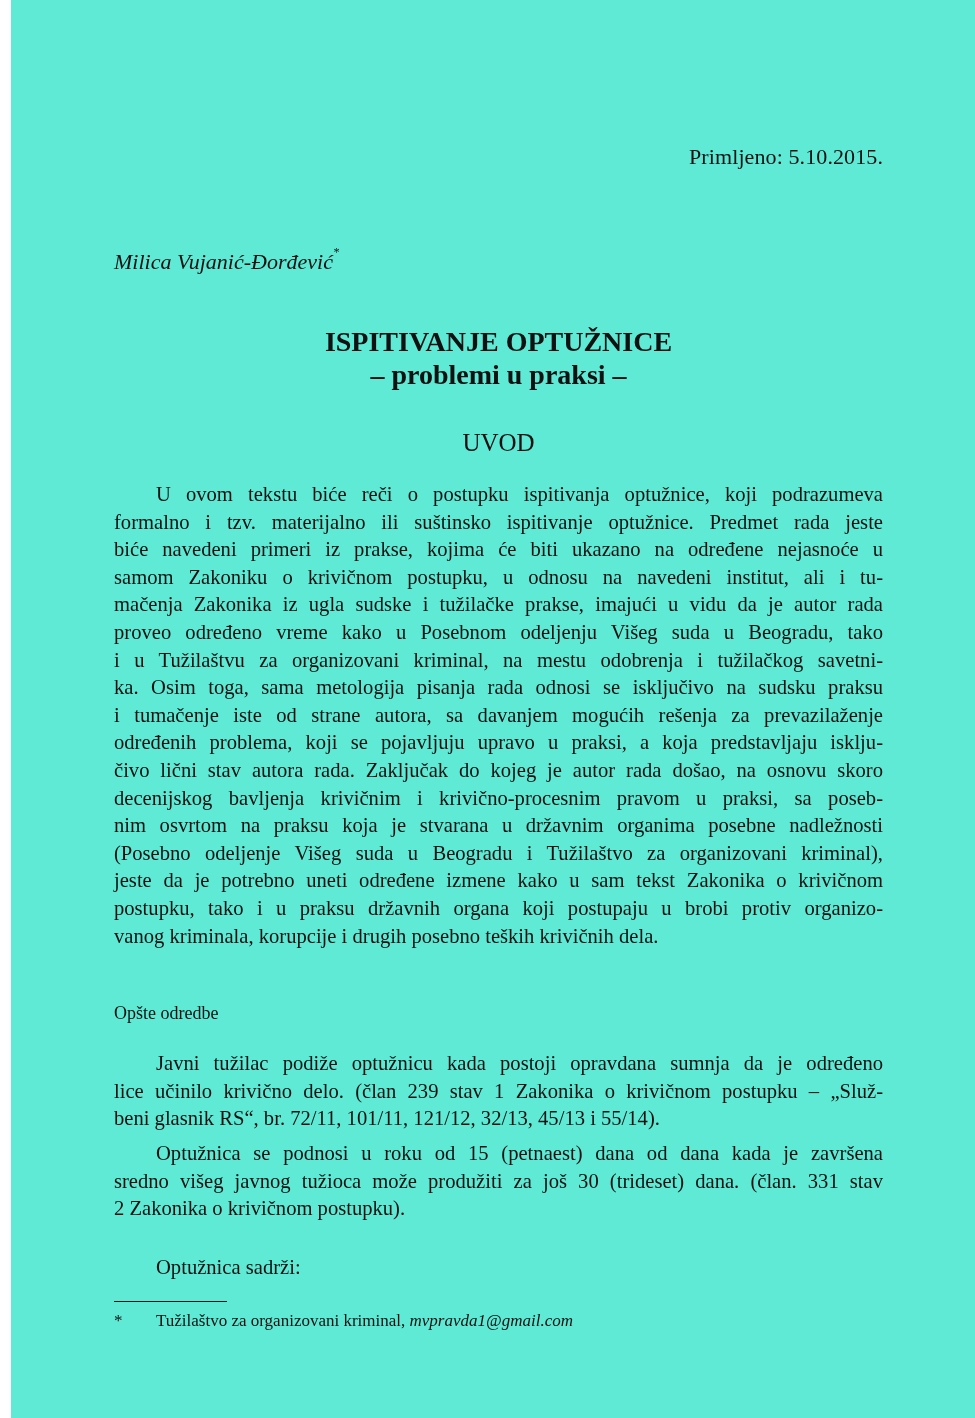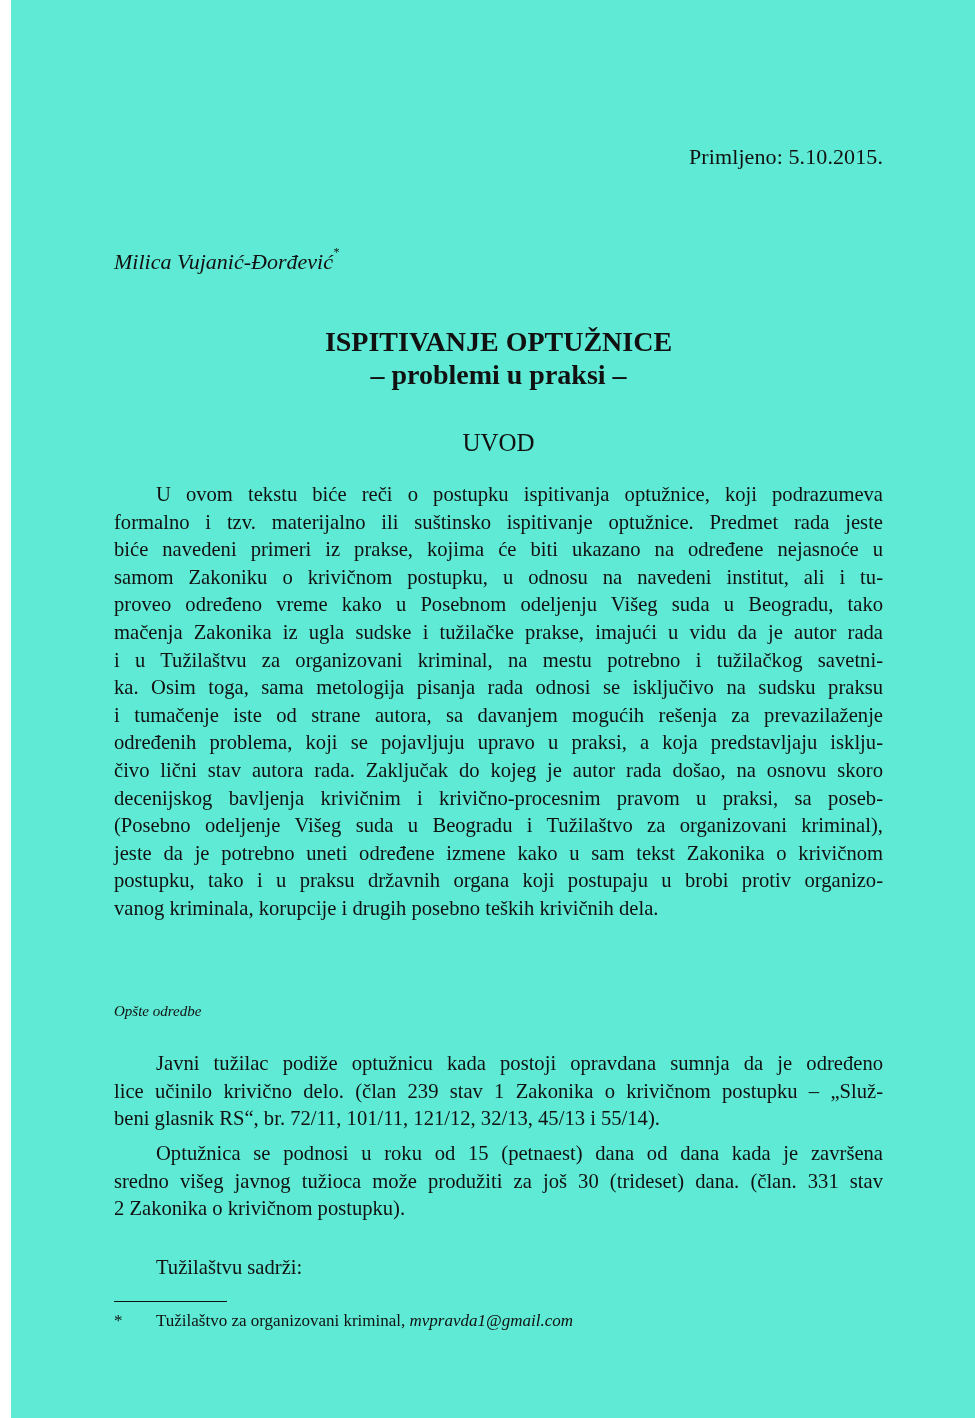--- a/index.html
+++ b/index.html
@@ -31,21 +31,21 @@
       font-size: 20.6px; line-height: 27.6px;
     }
     .line {
       display: block; height: 27.6px; white-space: nowrap;
       text-align: justify; text-align-last: justify;
     }
     .line.last { text-align-last: left; font-family: Liberation Serif, serif; }
     .line.indent { padding-left: 42px; }
     .subhead {
       position: absolute; left: 103px; top: 1003px;
-      font-size: 15px; font-style: italic;
+      font-size: 18px; 
     }
     .footnote-rule {
       position: absolute; left: 103px; top: 1301px; width: 113px; height: 0;
       border-top: 1.3px solid #111;
     }
     .footnote {
       position: absolute; left: 103px; top: 1311px; font-size: 17px;
     }
     .footnote .mark { display: inline-block; width: 42px; }
     .footnote .email { font-style: italic; }
@@ -66,28 +66,29 @@
     <div>– problemi u praksi –</div>
   </div>
 
   <div class="section-head">UVOD</div>
 
   <div class="para" style="top:481px;">
     <span class="line indent">U ovom tekstu biće reči o postupku ispitivanja optužnice, koji podrazumeva</span>
     <span class="line">formalno i tzv. materijalno ili suštinsko ispitivanje optužnice. Predmet rada jeste</span>
     <span class="line">biće navedeni primeri iz prakse, kojima će biti ukazano na određene nejasnoće u</span>
     <span class="line">samom Zakoniku o krivičnom postupku, u odnosu na navedeni institut, ali i tu-</span>
+    <span class="line">mačenja Zakonika iz ugla sudske i tužilačke prakse, imajući u vidu da je autor rada</span>
     <span class="line">proveo određeno vreme kako u Posebnom odeljenju Višeg suda u Beogradu, tako</span>
-    <span class="line">mačenja Zakonika iz ugla sudske i tužilačke prakse, imajući u vidu da je autor rada</span>
-    <span class="line">i u Tužilaštvu za organizovani kriminal, na mestu potrebno i tužilačkog savetni-</span>
+    <span class="line">i u Tužilaštvu za organizovani kriminal, na mestu odobrenja i tužilačkog savetni-</span>
     <span class="line">ka. Osim toga, sama metologija pisanja rada odnosi se isključivo na sudsku praksu</span>
     <span class="line">i tumačenje iste od strane autora, sa davanjem mogućih rešenja za prevazilaženje</span>
     <span class="line">određenih problema, koji se pojavljuju upravo u praksi, a koja predstavljaju isklju-</span>
     <span class="line">čivo lični stav autora rada. Zaključak do kojeg je autor rada došao, na osnovu skoro</span>
     <span class="line">decenijskog bavljenja krivičnim i krivično-procesnim pravom u praksi, sa poseb-</span>
+    <span class="line">nim osvrtom na praksu koja je stvarana u državnim organima posebne nadležnosti</span>
     <span class="line">(Posebno odeljenje Višeg suda u Beogradu i Tužilaštvo za organizovani kriminal),</span>
     <span class="line">jeste da je potrebno uneti određene izmene kako u sam tekst Zakonika o krivičnom</span>
     <span class="line">postupku, tako i u praksu državnih organa koji postupaju u brobi protiv organizo-</span>
     <span class="line last">vanog kriminala, korupcije i drugih posebno teških krivičnih dela.</span>
   </div>
 
   <div class="subhead">Opšte odredbe</div>
 
   <div class="para" style="top:1050px;">
     <span class="line indent">Javni tužilac podiže optužnicu kada postoji opravdana sumnja da je određeno</span>
@@ -95,21 +96,21 @@
     <span class="line last">beni glasnik RS“, br. 72/11, 101/11, 121/12, 32/13, 45/13 i 55/14).</span>
   </div>
 
   <div class="para" style="top:1140px;">
     <span class="line indent">Optužnica se podnosi u roku od 15 (petnaest) dana od dana kada je završena</span>
     <span class="line">sredno višeg javnog tužioca može produžiti za još 30 (trideset) dana. (član. 331 stav</span>
     <span class="line last">2 Zakonika o krivičnom postupku).</span>
   </div>
 
   <div class="para" style="top:1254px;">
-    <span class="line indent last">Tužilaštvu sadrži:</span>
+    <span class="line indent last">Optužnica sadrži:</span>
   </div>
 
   <div class="footnote-rule"></div>
 
   <div class="footnote">
     <span class="mark">*</span><span>Tužilaštvo za organizovani kriminal, </span><span class="email">mvpravda1@gmail.com</span>
   </div>
 
 </div>
 

